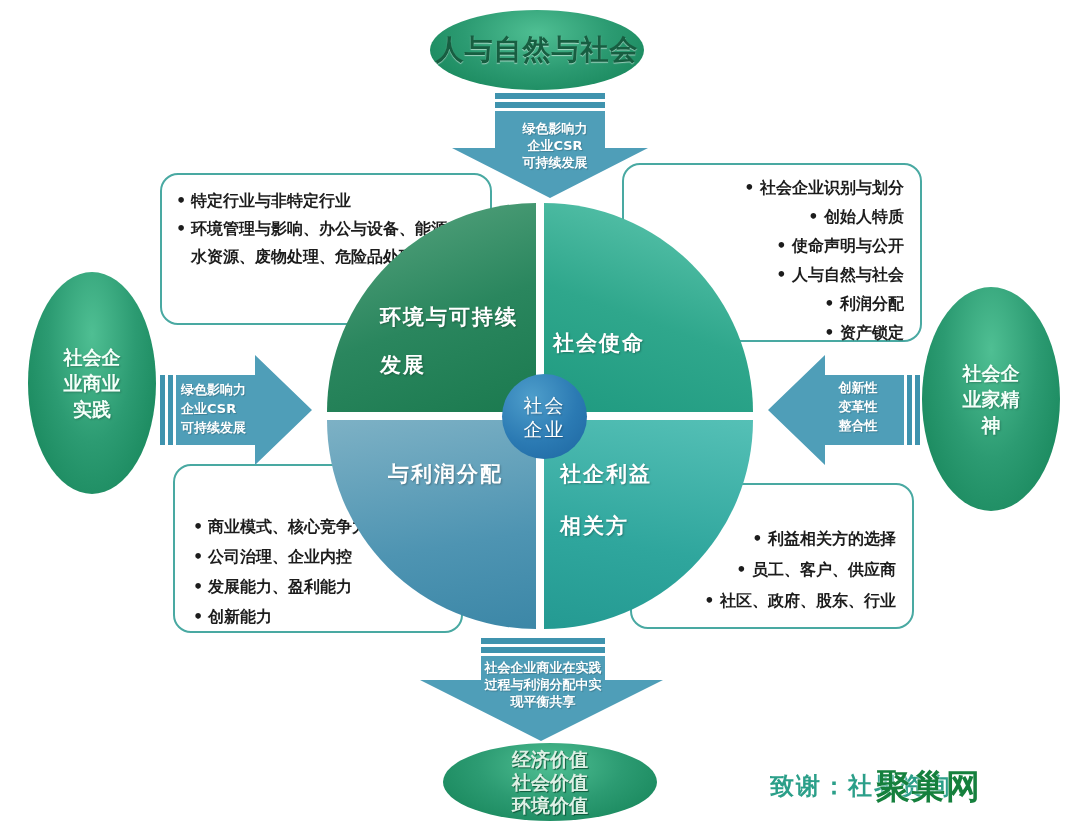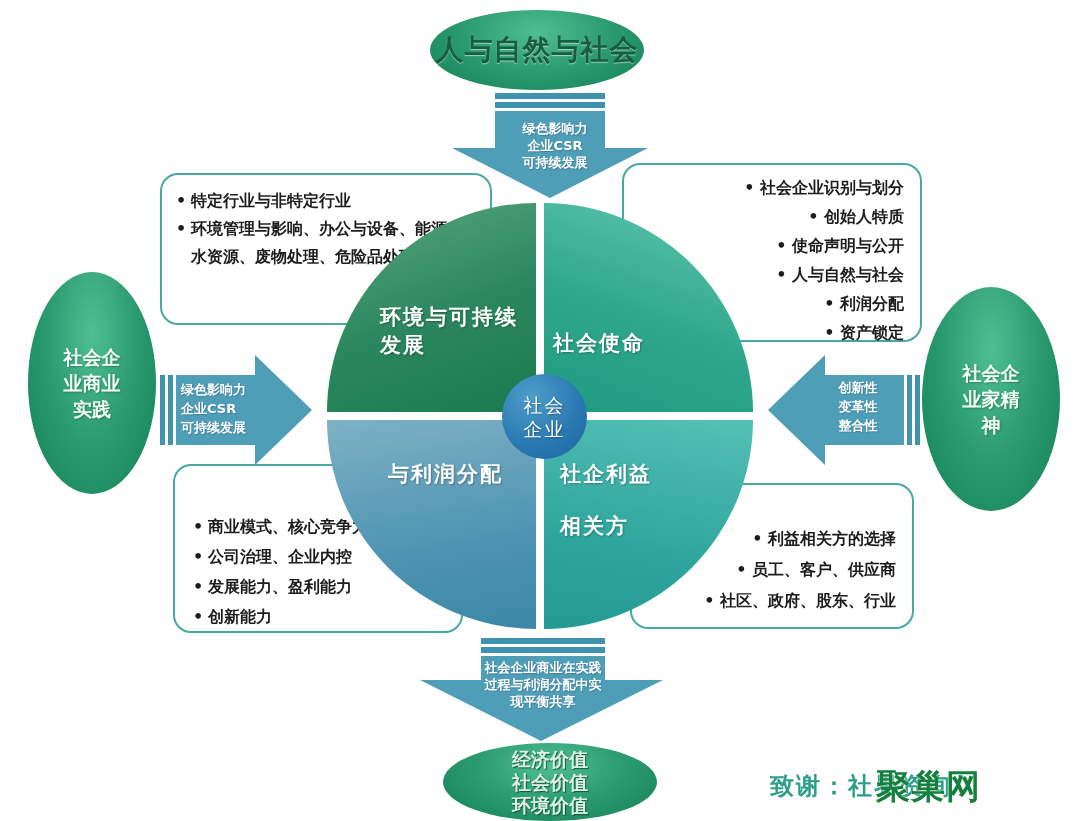--- a/index.html
+++ b/index.html
@@ -26,21 +26,21 @@
         background:linear-gradient(160deg,#5aa681 0%,#2a865e 55%,#1b7a4f 100%);}
   .q-tr{left:544px;top:203px;border-radius:0 100% 0 0;
         background:linear-gradient(200deg,#62c9b2 0%,#2fa78c 55%,#1f9a80 100%);}
   .q-bl{left:327px;top:420px;border-radius:0 0 0 100%;
         background:linear-gradient(170deg,#7db1c5 0%,#4e94b2 60%,#3c87a7 100%);}
   .q-br{left:544px;top:420px;border-radius:0 0 100% 0;
         background:linear-gradient(190deg,#55c0b6 0%,#2fa69d 60%,#249a92 100%);}
   .quad-label{position:absolute;z-index:3;color:#ffffff;font-weight:bold;font-size:21px;
               text-align:left;letter-spacing:2px;text-shadow:1px 1px 2px rgba(0,0,0,.28);}
   .ql-tl{left:380px;top:303px;width:170px;}
-  .ql-tl .line+.line{}
+  .ql-tl .line+.line{margin-top:20px;}
   .ql-tr{left:553px;top:329px;width:140px;}
   .ql-bl{left:388px;top:460px;width:155px;}
   .ql-bl .line+.line{margin-top:22px;}
   .ql-br{left:560px;top:460px;width:125px;}
   .ql-br .line+.line{margin-top:24px;}
 
   
   .center-circle{position:absolute;left:502px;top:374px;width:85px;height:85px;border-radius:50%;
       background:radial-gradient(circle at 35% 28%,#4e9ecb 0%,#2b7ab3 55%,#1d66a0 100%);
       z-index:4;display:flex;flex-direction:column;align-items:center;justify-content:center;

